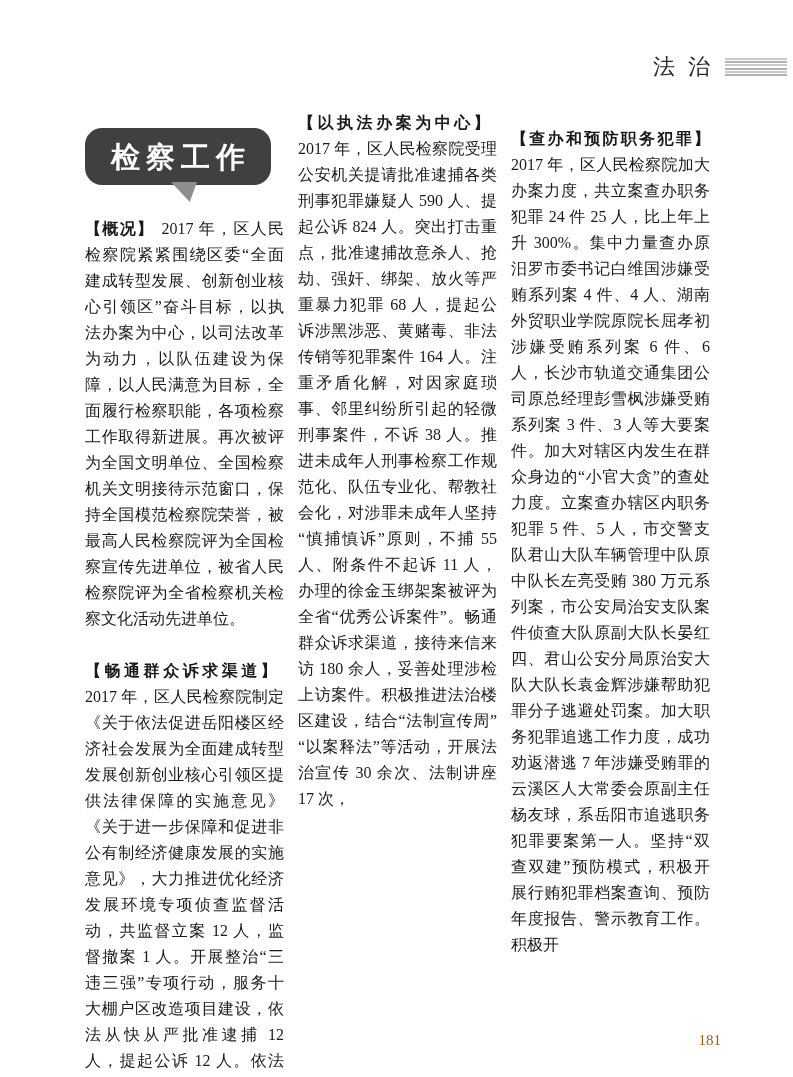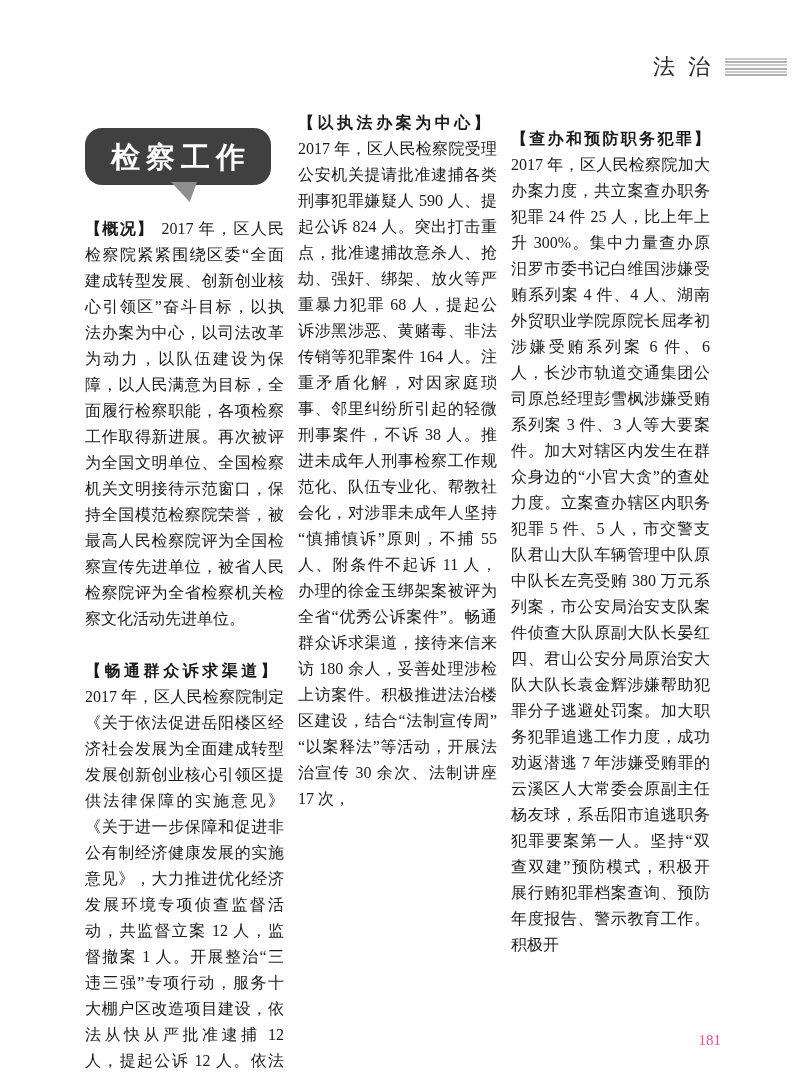--- a/index.html
+++ b/index.html
@@ -70,21 +70,21 @@
     display:block; margin-right:0;
     text-align:justify; text-align-last:justify;
   }
   .entry-lead {
     font-family:Liberation Serif, serif;
   }
 
   
   .page-number {
     position:absolute; right:72px; bottom:28px;
-    font-size:15px; color:#ec4899;
+    font-size:15px; color:#a16207;
     font-family:"Liberation Serif","DejaVu Serif",serif;
   }
 </style>
 </head>
 <body>
 
 <div class="page">
 
   <div class="page-header">
     <span class="section-label">法治</span>

